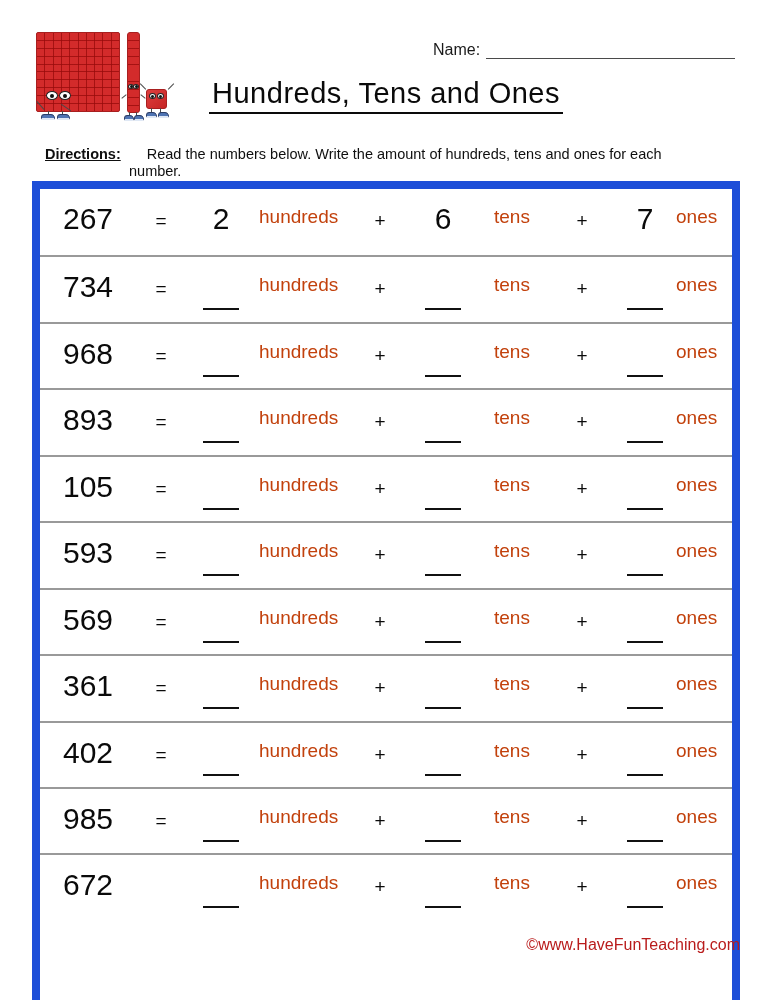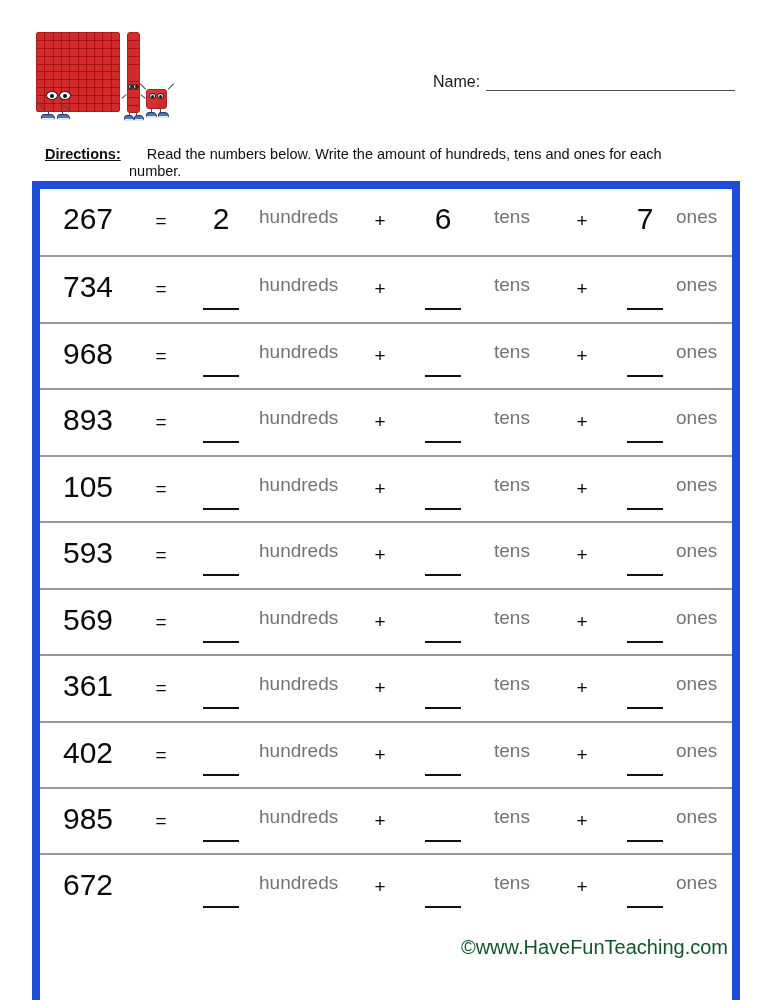--- a/index.html
+++ b/index.html
@@ -54,21 +54,21 @@
   .leg.cl1{left:117px;top:80px;} .leg.cl2{left:126px;top:80px;}
   .shoe{position:absolute;height:6px;background:#4f74b3;border:1px solid #2a3c66;border-radius:4px 5px 2px 3px;box-sizing:border-box;border-bottom:2px solid #dfe8f5;}
   .shoe.f1{left:7px;top:86px;width:14px;}
   .shoe.f2{left:23px;top:86px;width:13px;}
   .shoe.r1{left:90px;top:87px;width:10px;}
   .shoe.r2{left:100px;top:87px;width:10px;}
   .shoe.c1{left:112px;top:84px;width:11px;}
   .shoe.c2{left:124px;top:84px;width:11px;}
 
   
-  .name-row{position:absolute;left:433px;top:42px;width:302px;display:flex;align-items:flex-start;margin-top:32px;}
+  .name-row{position:absolute;left:433px;top:42px;width:302px;display:flex;align-items:flex-start;}
   .name-label{font-size:16px;color:#1a1a1a;line-height:1;padding-bottom:1px;margin-right:6px;}
   .name-line{flex:1;height:16px;border-bottom:1.6px solid #4a4a4a;}
   .title-wrap{position:absolute;left:0;top:79px;width:100%;text-align:center;}
   .title{
     display:inline-block;font-size:29px;letter-spacing:.5px;color:#0a0a0a;
     border-bottom:2.5px solid #0a0a0a;padding:0 3px 4px 3px;line-height:1;
   }
 
   
   .directions{position:absolute;left:45px;top:146px;width:660px;font-size:14.5px;line-height:16px;color:#0f0f0f;}
@@ -81,33 +81,33 @@
     border:8px solid #1d4ed8;box-sizing:border-box;background:#fff;
   }
   .row{position:relative;height:66.45px;box-sizing:border-box;}
   .row + .row{border-top:2px solid #999;}
   .cell{position:absolute;line-height:1;white-space:nowrap;}
   .num{left:14px;top:15px;width:68px;text-align:center;font-size:30px;color:#0a0a0a;}
   .sym{top:22px;width:28px;text-align:center;font-size:19px;color:#0a0a0a;}
   .eq{left:107px;}
   .p1{left:326px;}
   .p2{left:528px;}
-  .lbl{top:18px;font-size:19px;color:#737373;}
+  .lbl{top:18px;font-size:19px;color:#c2410c;}
   .l1{left:219px;}
   .l2{left:454px;}
   .l3{left:636px;}
   .slot{top:0;height:100%;width:38px;}
   .s1{left:162px;}
   .s2{left:384px;}
   .s3{left:586px;}
   .digit{display:block;margin-top:15px;text-align:center;font-size:30px;line-height:1;color:#0a0a0a;}
   .blank{position:absolute;left:1px;width:36px;top:51px;height:0;border-bottom:2px solid #111;}
 
   
-  .footer{position:absolute;right:44px;top:936px;font-size:20px;color:#14532d;}
+  .footer{position:absolute;right:32px;top:936px;font-size:16px;color:#b91c1c;}
 </style>
 </head>
 <body>
 
 <div class="page">
 
   <div class="illustration">
     <div class="flat">
       <span class="eye e1"></span>
       <span class="eye e2"></span>
@@ -140,20 +140,23 @@
     <span class="leg cl2"></span>
     <span class="shoe c1"></span>
     <span class="shoe c2"></span>
   </div>
 
   <div class="name-row">
     <span class="name-label">Name:</span>
     <span class="name-line"></span>
   </div>
 
+  <div class="title-wrap">
+    <span class="title">Hundreds, Tens and Ones</span>
+  </div>
 
   <div class="directions">
     <div class="dir-line1">
       <span class="dir-label">Directions:</span><span>Read the numbers below.  Write the amount of hundreds, tens and ones for each</span>
     </div>
     <div class="dir-line2">number.</div>
   </div>
 
   <div class="wtable">
 

